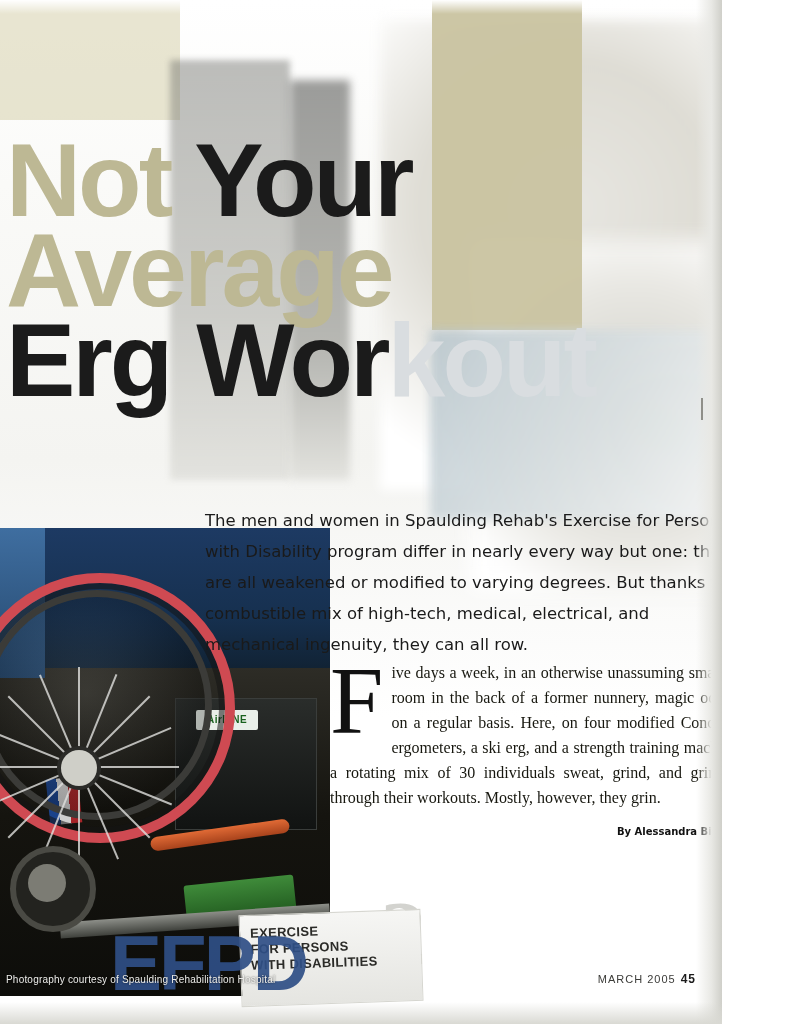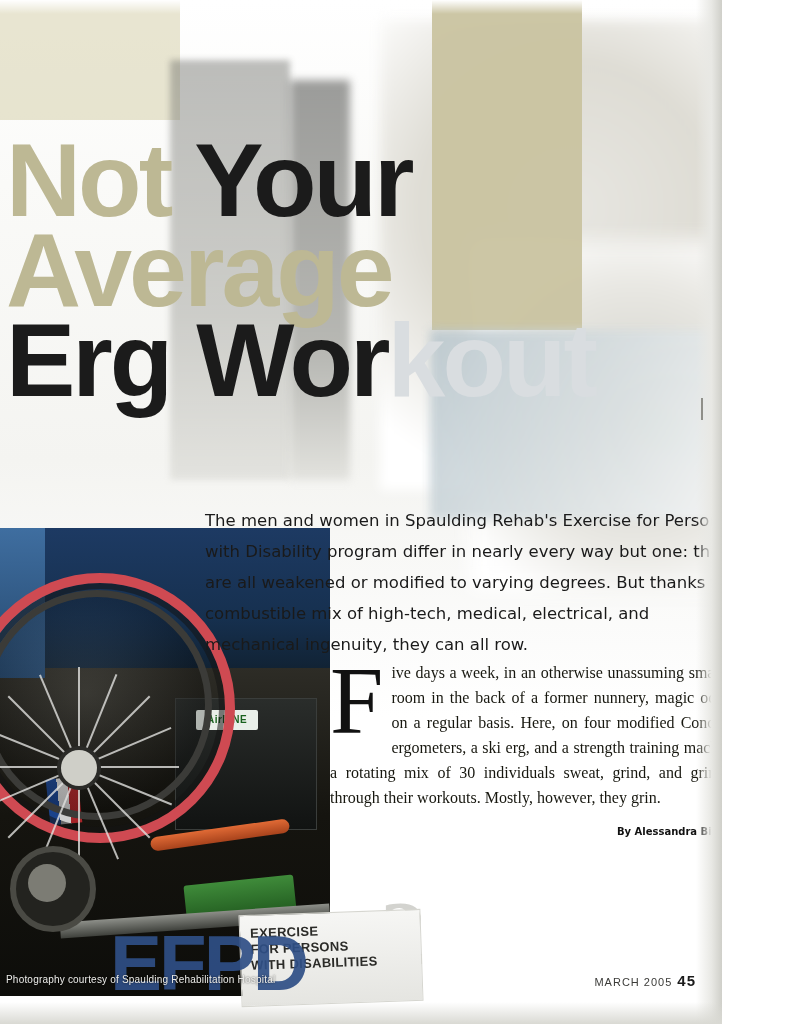--- a/index.html
+++ b/index.html
@@ -279,21 +279,21 @@
   }
   .folio {
     position: absolute;
     right: 26px; top: 972px;
     font-family: "Liberation Sans", sans-serif;
     font-size: 11px;
     color: #3b3b38;
     letter-spacing: 1px;
   }
   .folio .pg {
-    font-size: 15px;
+    font-size: 12px;
     font-weight: bold;
     color: #1b1b1b;
     margin-left: 5px;
   }
 
   
   .edge-right {
     position:absolute; right:0; top:0; width:26px; height:1024px;
     background: linear-gradient(90deg, rgba(255,255,255,0) 0%, #e8e8e4 60%, #cfcfc9 100%);
   }

